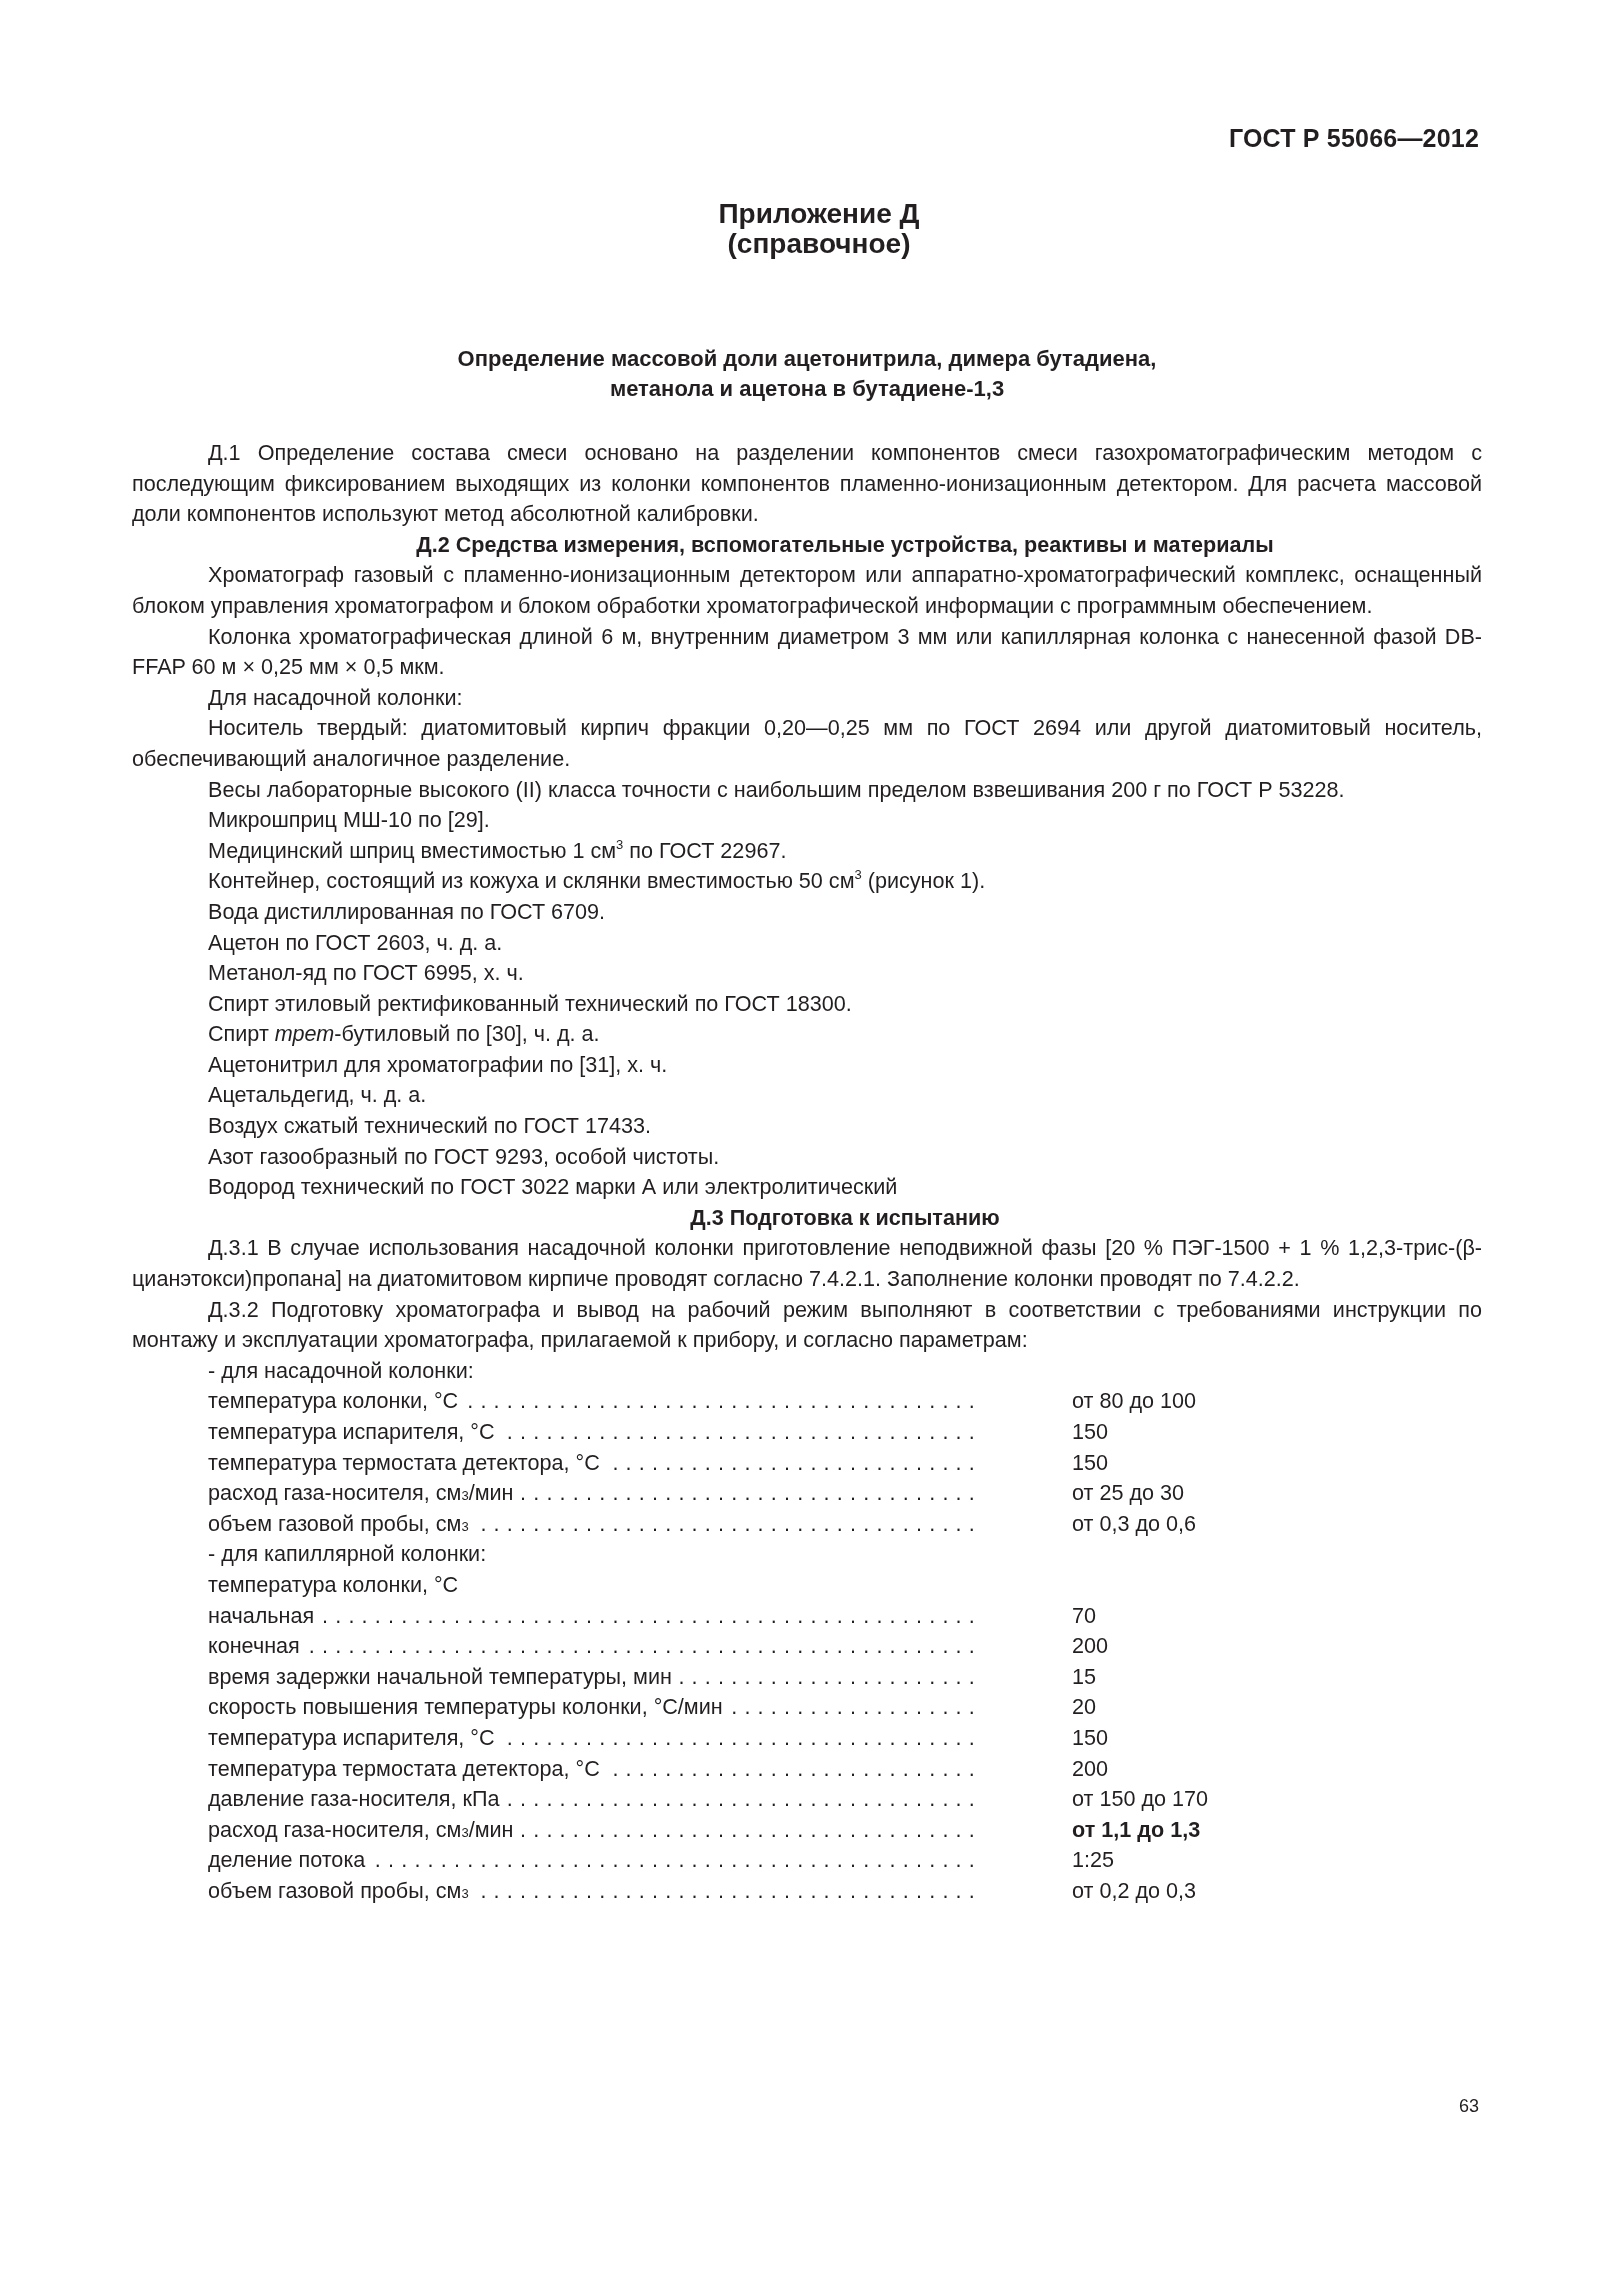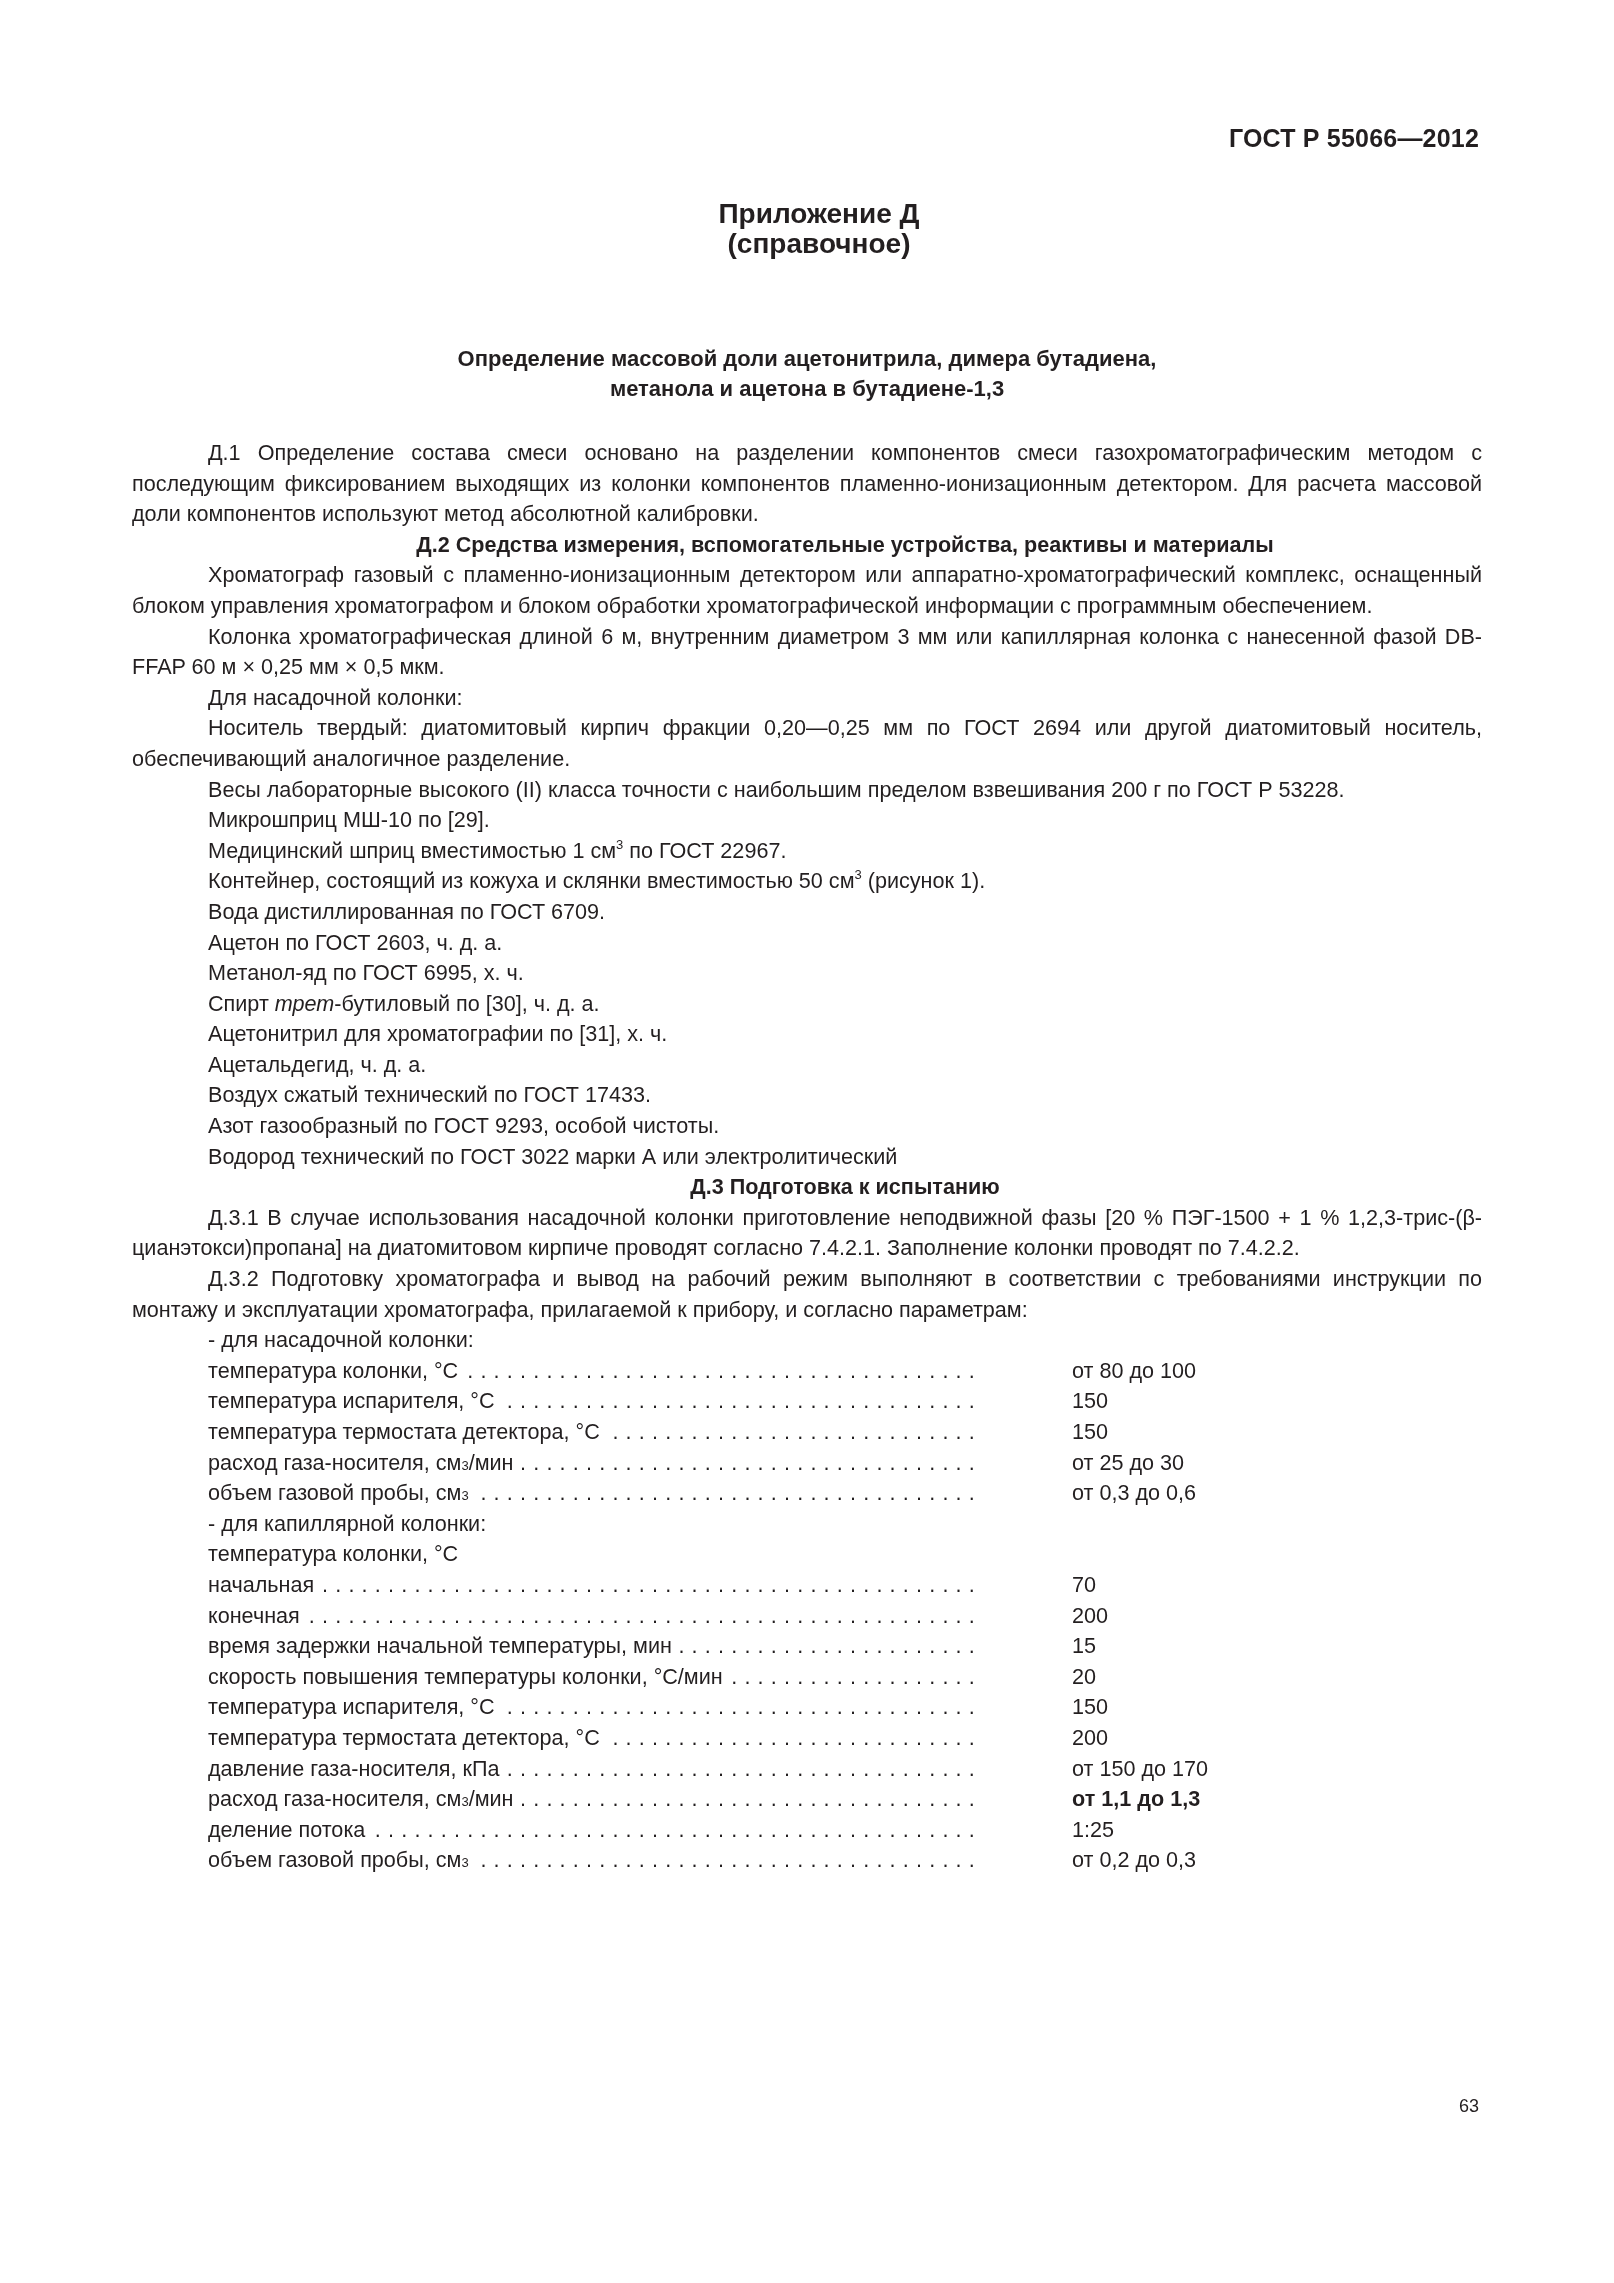--- a/index.html
+++ b/index.html
@@ -60,20 +60,21 @@
     <p class="p">Колонка хроматографическая длиной 6 м, внутренним диаметром 3 мм или капиллярная колонка с нанесенной фазой DB-FFAP 60 м × 0,25 мм × 0,5 мкм.</p>
     <p class="p">Для насадочной колонки:</p>
     <p class="p">Носитель твердый: диатомитовый кирпич фракции 0,20—0,25 мм по ГОСТ 2694 или другой диатомитовый носитель, обеспечивающий аналогичное разделение.</p>
     <p class="p">Весы лабораторные высокого (II) класса точности с наибольшим пределом взвешивания 200 г  по ГОСТ Р 53228.</p>
     <p class="p">Микрошприц МШ-10 по [29].</p>
     <p class="p"><span>Медицинский шприц вместимостью 1 см</span><sup>3</sup><span> по ГОСТ 22967.</span></p>
     <p class="p"><span>Контейнер, состоящий из кожуха и склянки вместимостью 50 см</span><sup>3</sup><span> (рисунок 1).</span></p>
     <p class="p">Вода дистиллированная по ГОСТ 6709.</p>
     <p class="p">Ацетон по ГОСТ 2603, ч. д. а.</p>
     <p class="p">Метанол-яд по ГОСТ 6995, х. ч.</p>
+    <p class="p">Спирт этиловый ректификованный технический по ГОСТ 18300.</p>
     <p class="p"><span>Спирт </span><span class="it">трет</span><span>-бутиловый по [30], ч.  д.  а.</span></p>
     <p class="p">Ацетонитрил для хроматографии по [31], х.  ч.</p>
     <p class="p">Ацетальдегид, ч.  д.  а.</p>
     <p class="p">Воздух сжатый технический по ГОСТ 17433.</p>
     <p class="p">Азот газообразный по ГОСТ 9293, особой чистоты.</p>
     <p class="p">Водород технический по ГОСТ 3022 марки А или электролитический</p>
     <p class="h">Д.3 Подготовка к испытанию</p>
     <p class="p">Д.3.1 В случае использования насадочной колонки приготовление неподвижной фазы [20 % ПЭГ-1500 + 1 % 1,2,3-трис-(β-цианэтокси)пропана] на диатомитовом кирпиче проводят согласно 7.4.2.1. Заполнение колонки проводят по 7.4.2.2.</p>
     <p class="p">Д.3.2 Подготовку хроматографа и вывод на рабочий режим выполняют в соответствии с требованиями инструкции по монтажу и эксплуатации хроматографа, прилагаемой к прибору, и согласно параметрам:</p>
 

